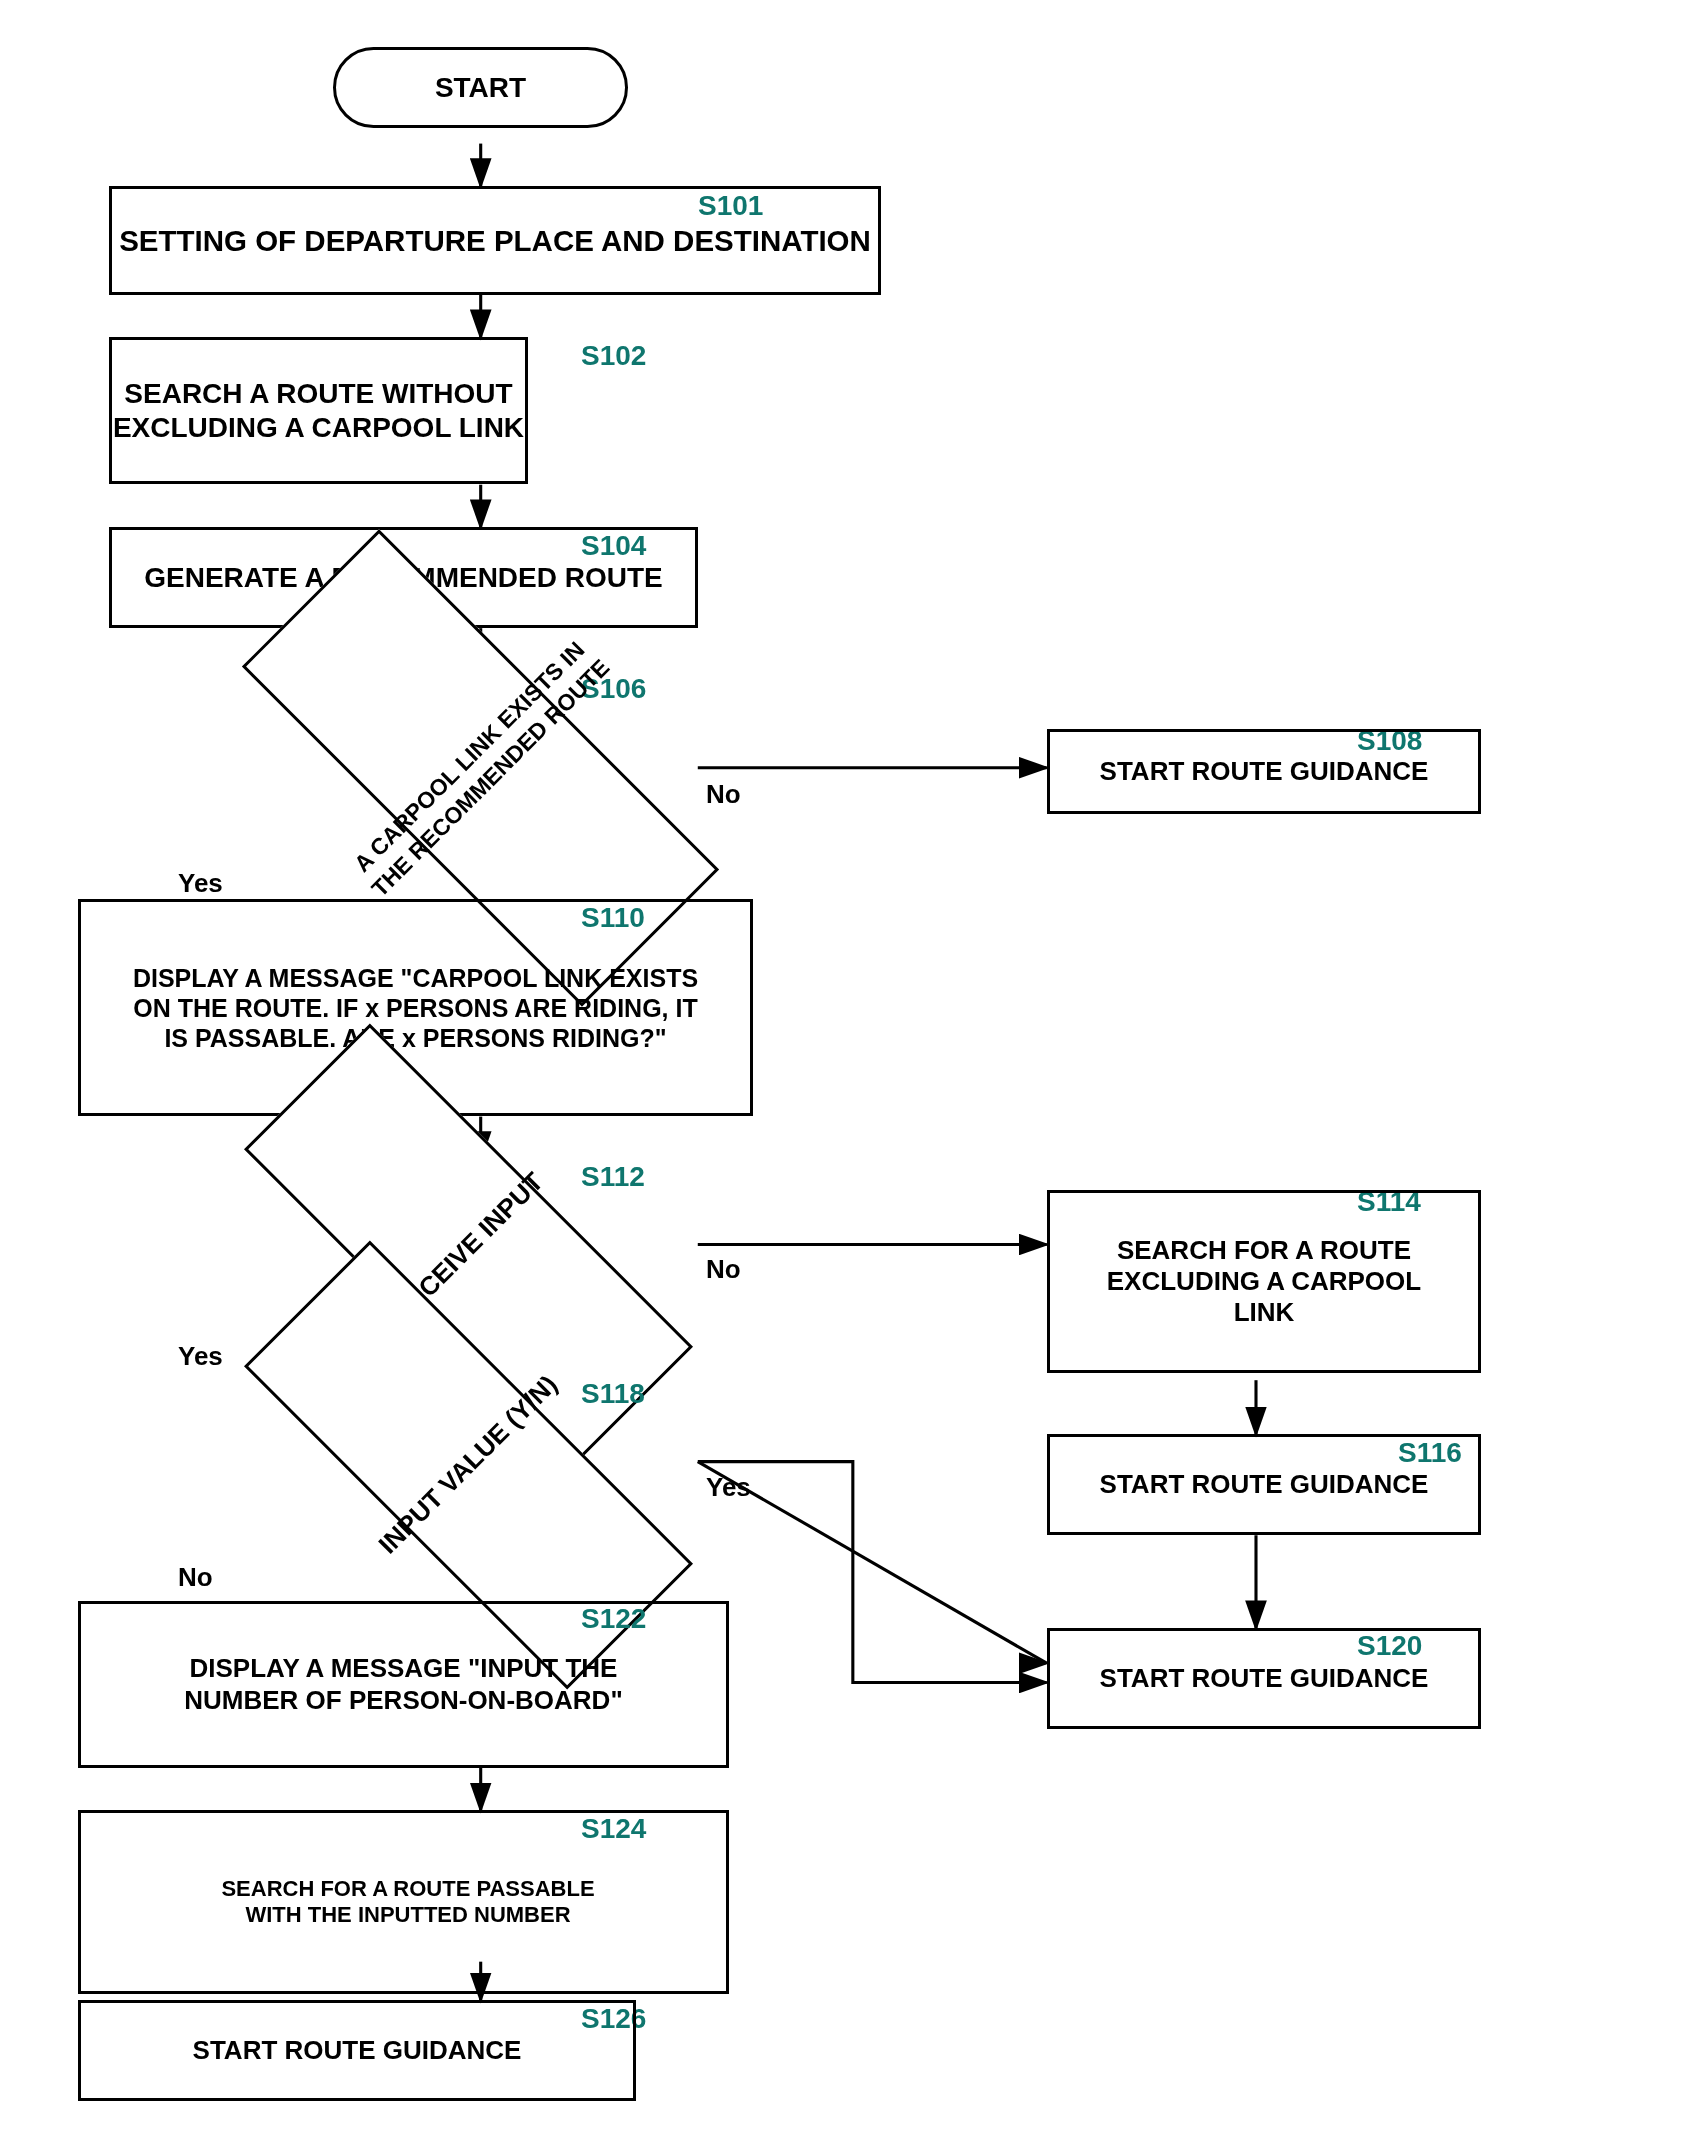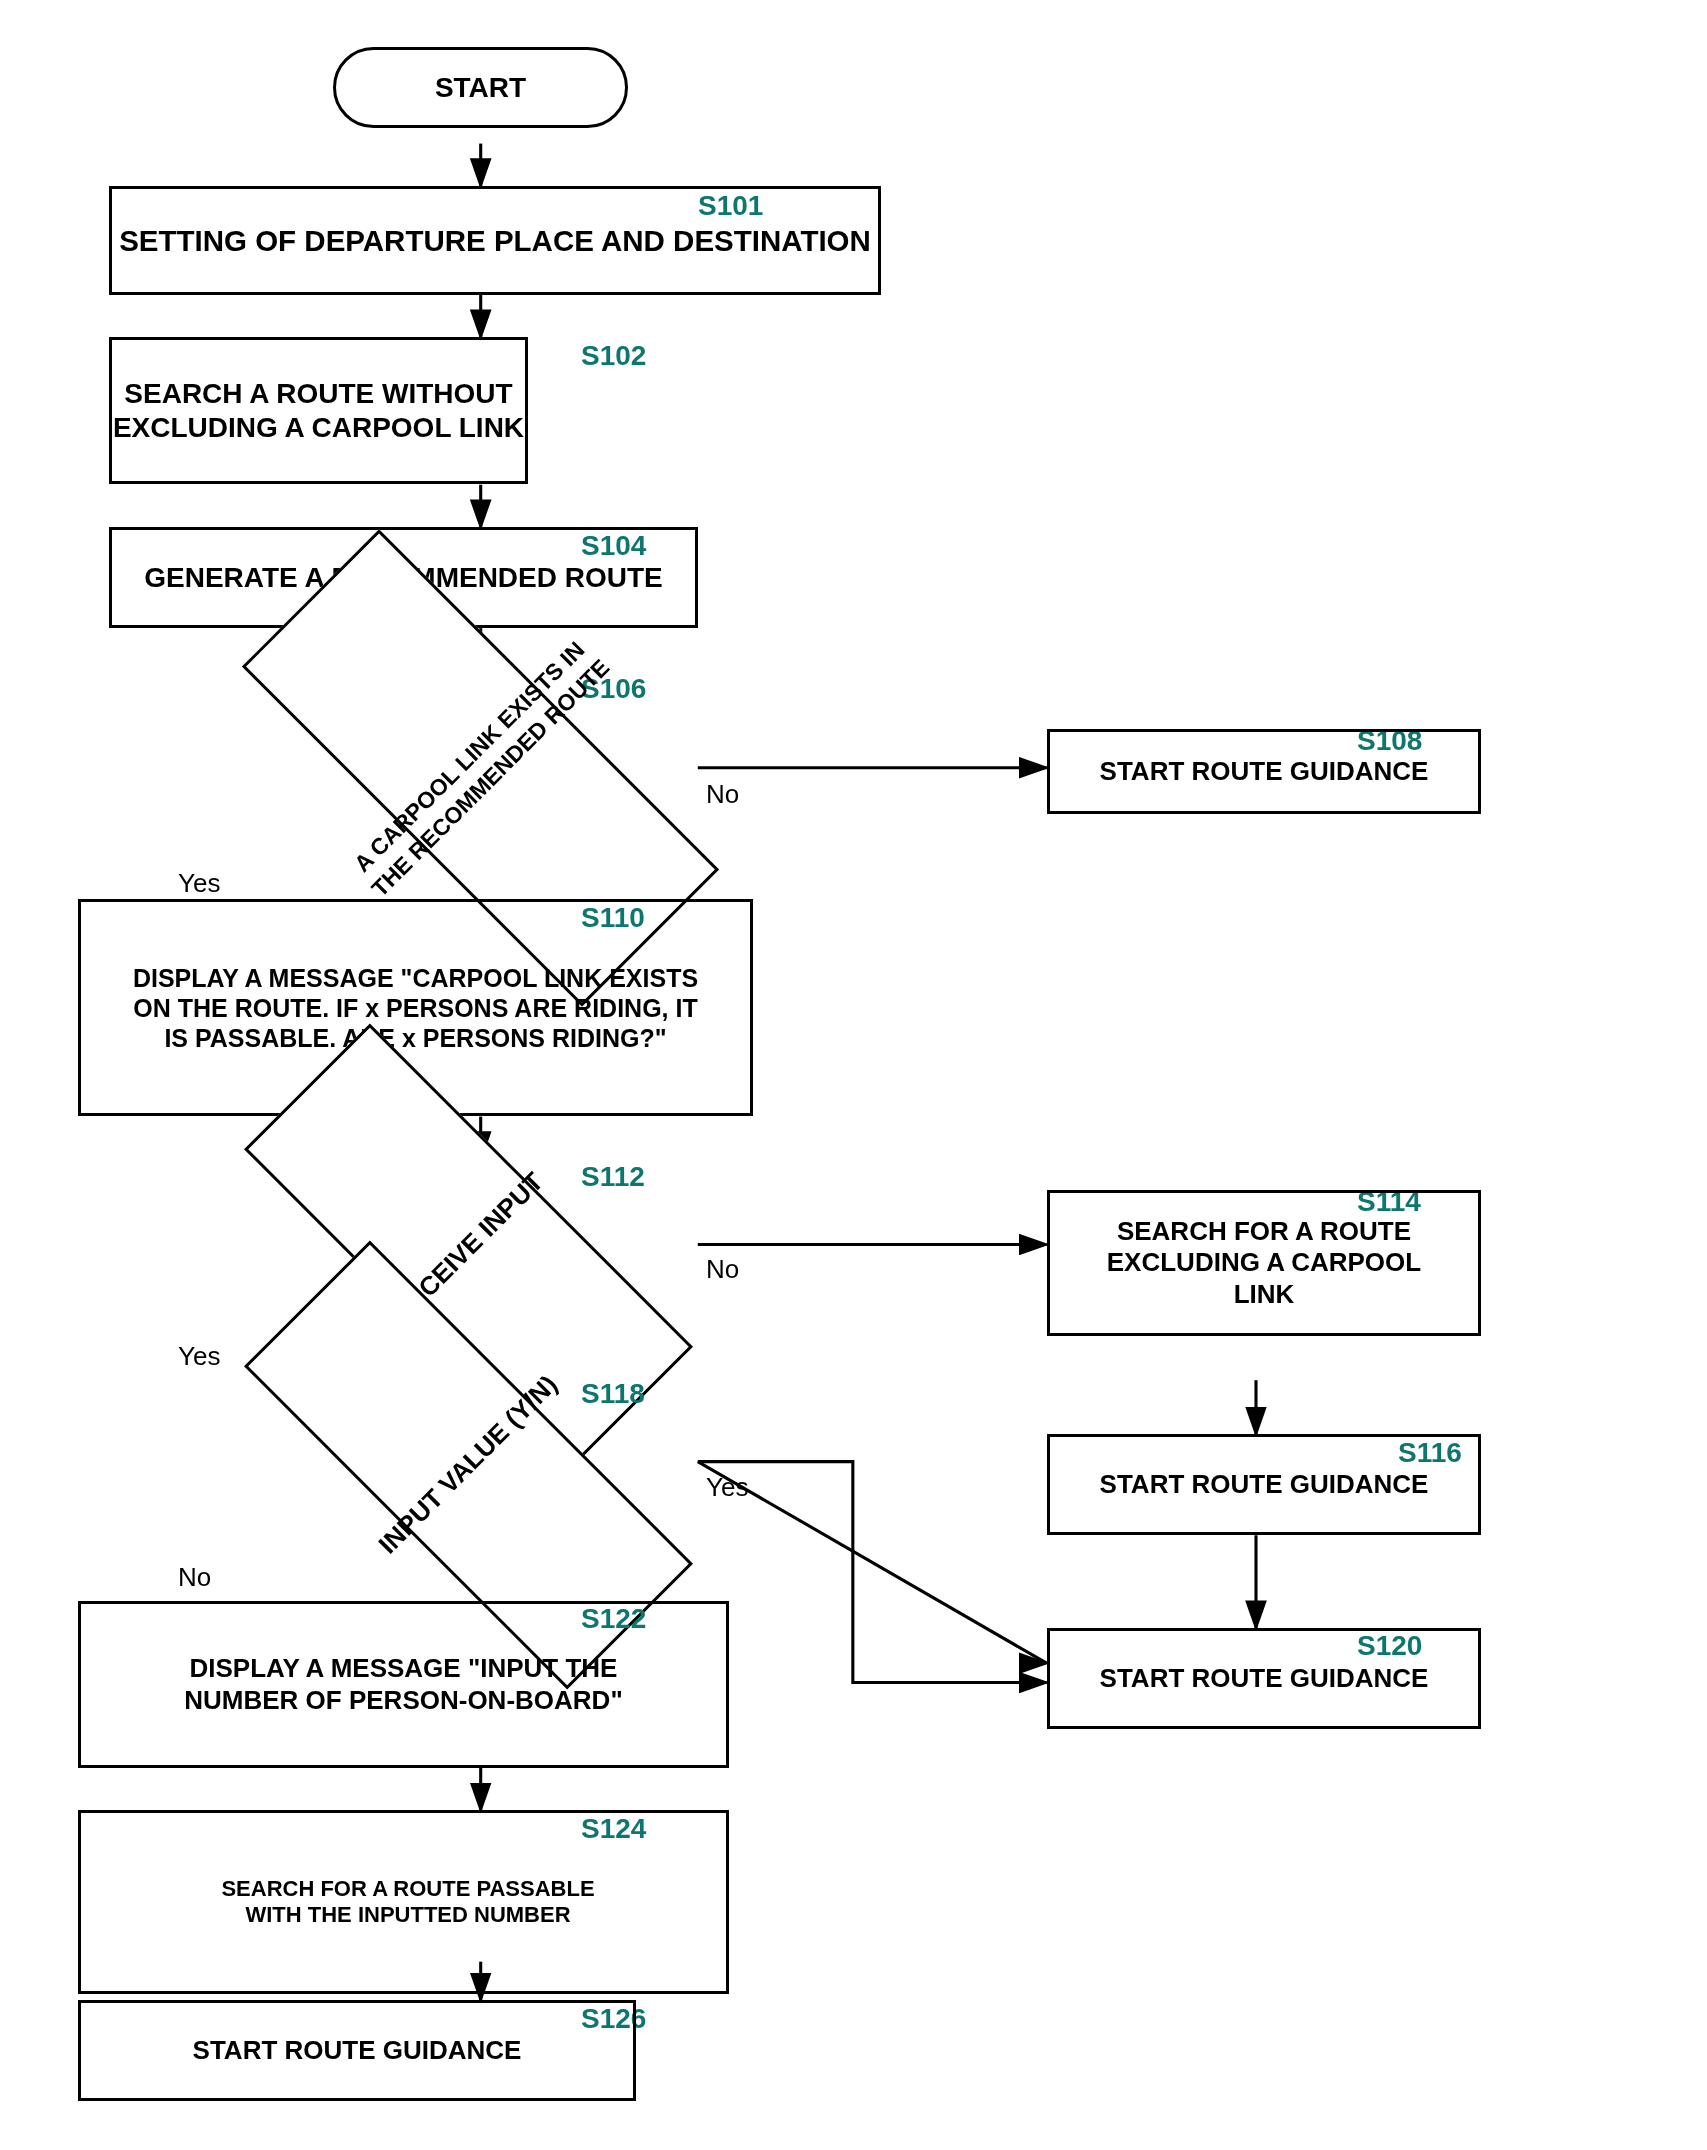--- a/index.html
+++ b/index.html
@@ -52,21 +52,21 @@
       width: 100%;
       height: 100%;
     }
     .diamond-wrapper {
       position: absolute;
     }
     
     .label {
       position: absolute;
       font-size: 26px;
-      font-weight: normal;
+      font-weight: bold;
       color: #000;
     }
     
     .step-label {
       position: absolute;
       font-size: 28px;
       font-weight: bold;
       color: #0f766e;
     }
     
@@ -200,21 +200,21 @@
   </div>
 
   <div class="label" style="left:178px; top:1341px;">Yes</div>
 
   <div class="label" style="left:706px; top:1254px;">No</div>
 
   <div class="step-label" style="left:1357px; top:1186px;">
     <span>S114</span>
   </div>
 
-  <div class="node rect" style="left:1047px; top:1190px; width:434px; height:146px; font-size:26px;">
+  <div class="node rect" style="left:1047px; top:1190px; width:434px; height:183px; font-size:26px;">
     <span style="white-space:pre-line;">SEARCH FOR A ROUTE
 EXCLUDING A CARPOOL
 LINK</span>
   </div>
 
   <div class="step-label" style="left:1357px; top:1437px;margin-left:41px;">
     <span>S116</span>
   </div>
 
   <div class="node rect" style="left:1047px; top:1434px; width:434px; height:101px; font-size:26px;">

